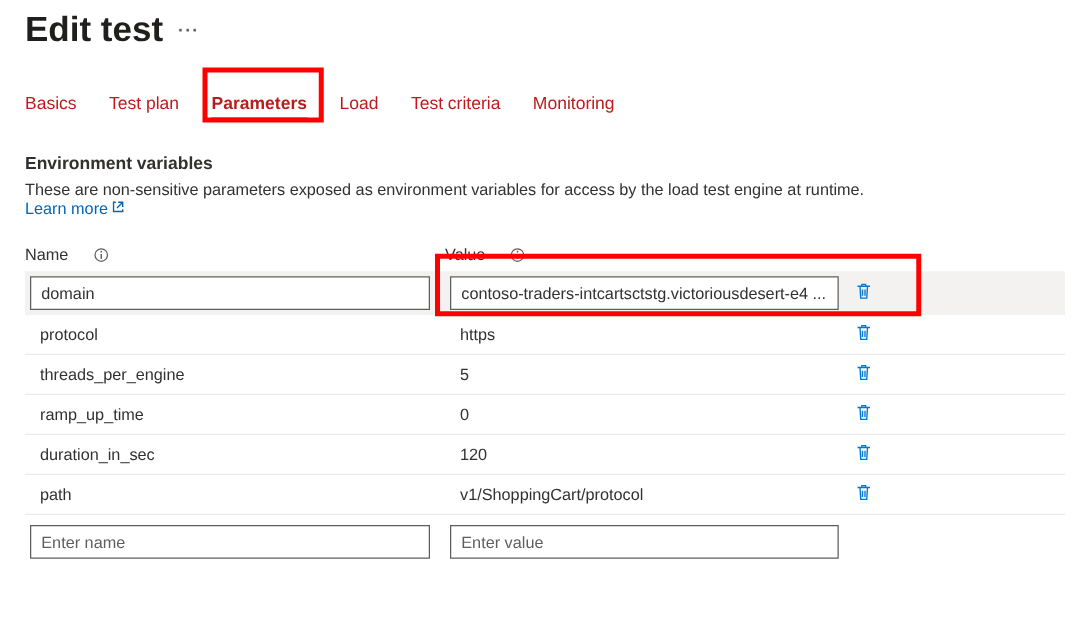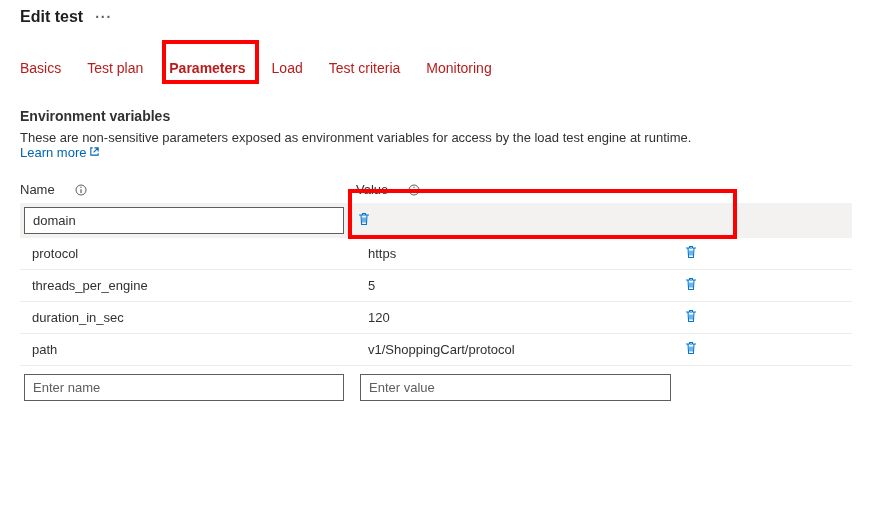--- a/index.html
+++ b/index.html
@@ -11,21 +11,21 @@
       padding: 8px 20px;
       width: 872px;
     }
     .header {
       display: flex;
       align-items: center;
       gap: 12px;
       margin-bottom: 34px;
     }
     .page-title {
-      font-size: 16px;
+      font-size: 28px;
       font-weight: 600;
       color: #201f1e;
     }
     .ellipsis-icon {
       color: #605e5c;
       font-size: 14px;
       font-weight: 600;
       letter-spacing: 1px;
     }
     .tabs {
@@ -216,20 +216,23 @@
     </span>
   </div>
 </div>
 
 <div class="rows">
 
   <div class="row first">
     <div class="cell-name">
       <input class="text-input" type="text" value="domain" style="">
     </div>
+    <div class="cell-value" style="margin-left:12px;">
+      <input class="text-input" type="text" value="contoso-traders-intcartsctstg.victoriousdesert-e4 ..." style="">
+    </div>
     <div class="cell-action">
       <button class="trash-btn">
         <span>
           <svg viewBox="0 0 16 16">
               <path d="M3 4h10M6.5 4V2.5h3V4M5 4l.6 9.5h4.8L11 4M7 6.5v5M9 6.5v5" stroke-width="1.1"></path>
             </svg>
         </span>
       </button>
     </div>
   </div>
@@ -261,20 +264,35 @@
       </div>
     <div class="cell-action">
       <button class="trash-btn">
           <span><svg viewBox="0 0 16 16">
               <path d="M3 4h10M6.5 4V2.5h3V4M5 4l.6 9.5h4.8L11 4M7 6.5v5M9 6.5v5" stroke-width="1.1"></path>
             </svg></span>
         </button>
     </div>
   </div>
 
+  <div class="row">
+    <div class="cell-name">
+        <span class="row-text">ramp_up_time</span>
+      </div>
+    <div class="cell-value" style="margin-left:12px;">
+        <span class="row-text">0</span>
+      </div>
+    <div class="cell-action">
+      <button class="trash-btn">
+          <span><svg viewBox="0 0 16 16">
+              <path d="M3 4h10M6.5 4V2.5h3V4M5 4l.6 9.5h4.8L11 4M7 6.5v5M9 6.5v5" stroke-width="1.1"></path>
+            </svg></span>
+        </button>
+    </div>
+  </div>
 
   <div class="row">
     <div class="cell-name">
         <span class="row-text">duration_in_sec</span>
       </div>
     <div class="cell-value" style="margin-left:12px;">
         <span class="row-text">120</span>
       </div>
     <div class="cell-action">
       <button class="trash-btn">

